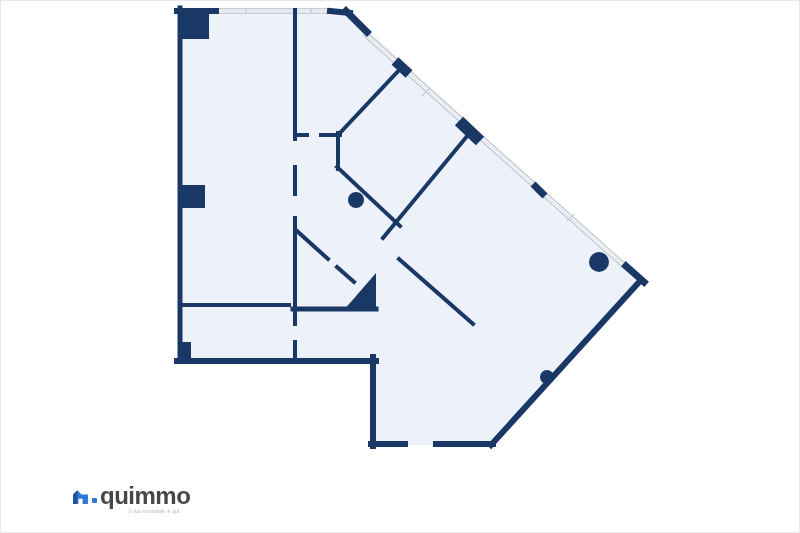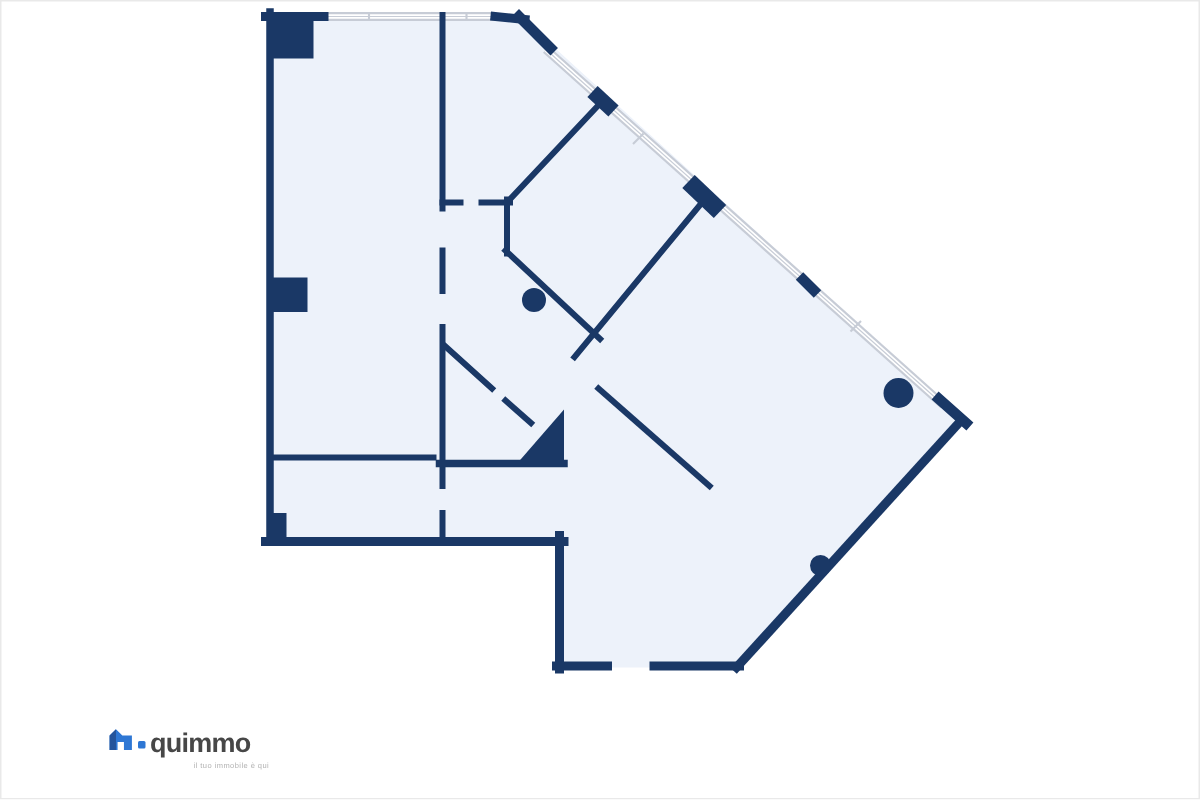--- a/index.html
+++ b/index.html
@@ -15,21 +15,21 @@
   .logo{
     position:absolute;left:72px;top:484px;
     display:flex;align-items:flex-end;
   }
   .logo-icon{display:block;margin-bottom:3px;}
   .logo-dot{
     width:5px;height:5px;border-radius:1px;
     margin:0 3px 5px 3px;
   }
   .brand{
-    font-size:18px;font-weight:700;letter-spacing:-0.5px;
+    font-size:24px;font-weight:700;letter-spacing:-0.5px;
     line-height:1;
   }
   .tagline{
     position:absolute;left:129px;top:508px;
     font-size:5px;letter-spacing:0.3px;white-space:nowrap;
   }
 </style>
 </head>
 <body>
 

